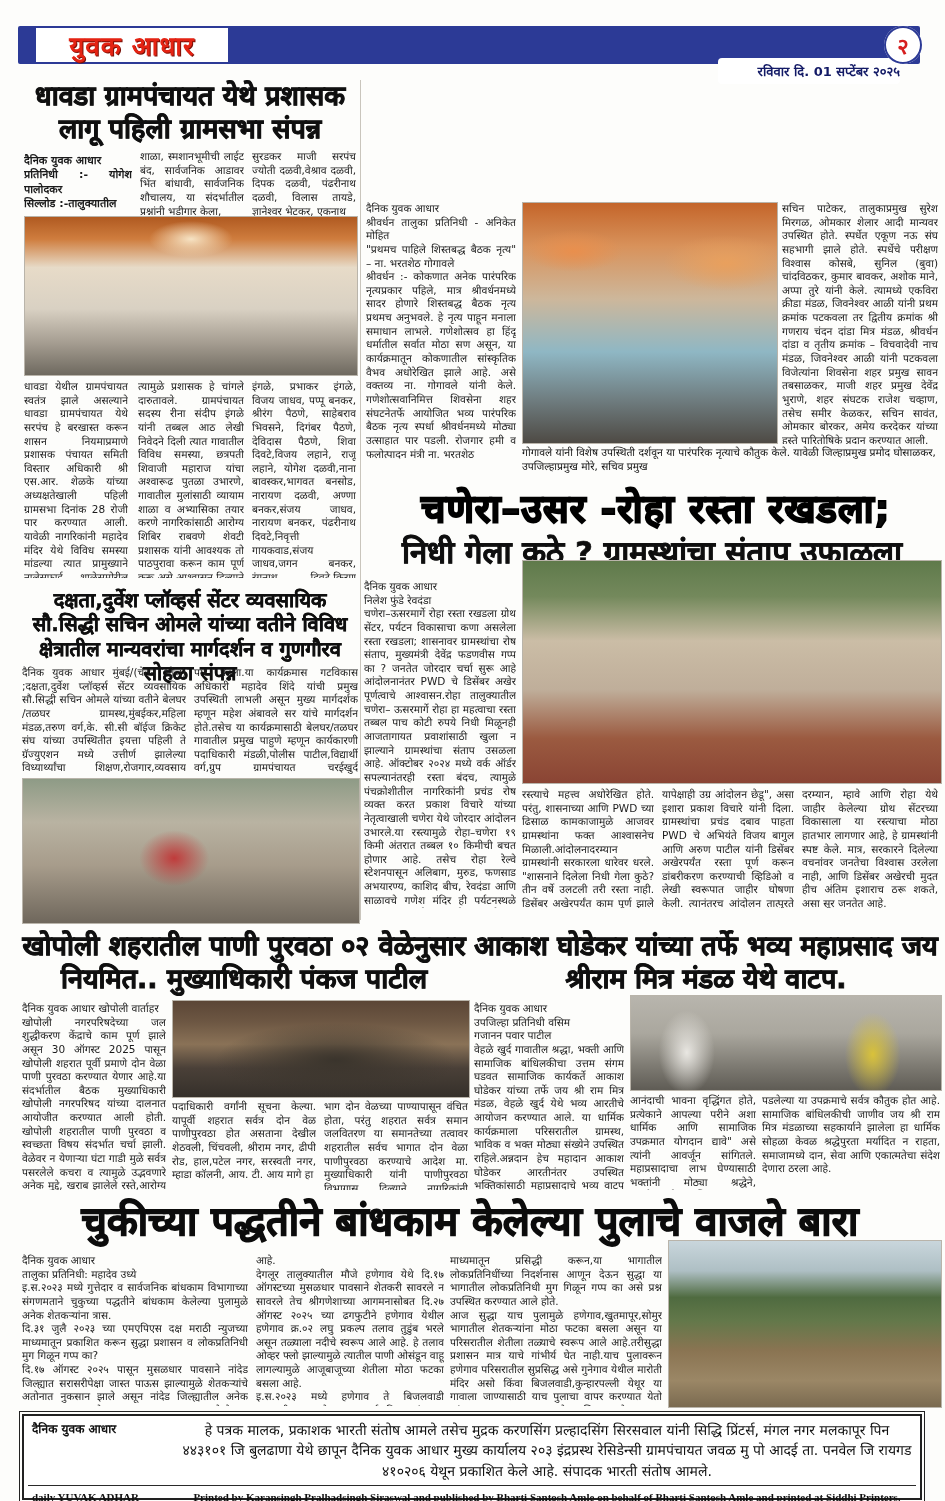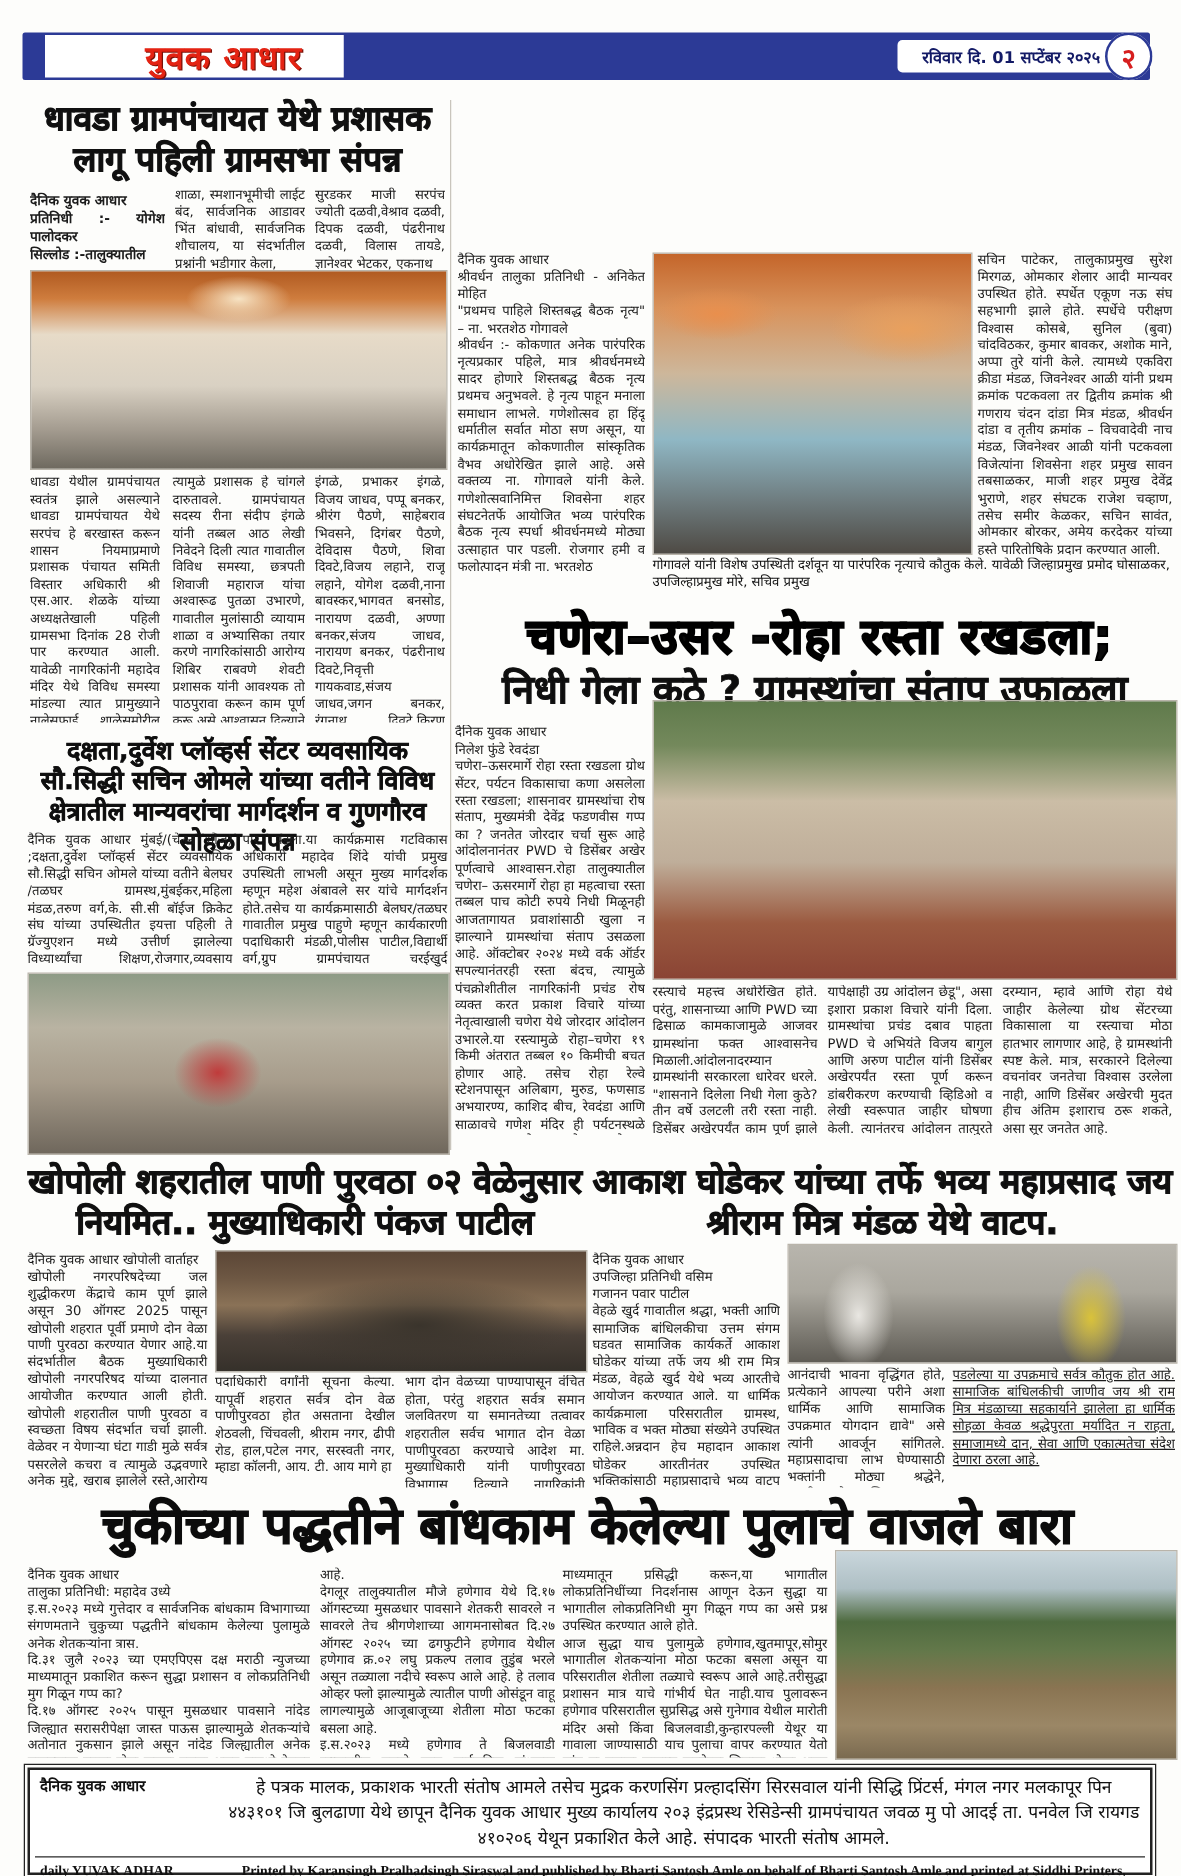--- a/index.html
+++ b/index.html
@@ -4,22 +4,22 @@
 <style>
   html,body{margin:0;padding:0;background:#e8e8e6;}
   #page{position:relative;width:945px;height:1501px;background:#fdfdfb;margin:0 auto;
         font-family:"DejaVu Sans",sans-serif;color:#141414;overflow:hidden;}
   .abs{position:absolute;}
   
   .topbar{background:#2c3a96;border-radius:2px;}
   .logo-box{background:#fff;display:flex;align-items:center;justify-content:center;}
   .logo-text{color:#e42313;font-weight:bold;font-size:26px;letter-spacing:1px;
              text-shadow:1px 1px 0 #7a1007;}
-  .date-pill{background:#fff;border-radius:4px;display:flex;align-items:center;justify-content:center;
-             font-size:13px;font-weight:bold;color:#131a66;}
+  .date-pill{background:#fff;border-radius:4px;display:flex;align-items:center;justify-content:flex-end;
+             font-size:13px;font-weight:bold;color:#131a66;margin-top:26px;}
   .page-badge{background:#fff;border-radius:50%;display:flex;align-items:center;justify-content:center;
              color:#d61f1f;font-size:22px;font-weight:bold;box-shadow:0 0 0 2px #2c3a96 inset;}
   
   .hl{font-weight:bold;color:#0c0c0c;text-align:center;line-height:1.22;}
   .hl-xl{font-size:40px;-webkit-text-stroke:1.2px #0c0c0c;line-height:1.25;}
   .hl-heavy{font-size:38px;-webkit-text-stroke:1.8px #000;letter-spacing:1px;}
   .hl-sub{font-size:31px;-webkit-text-stroke:0.6px #111;}
   .hl-md{font-size:27px;-webkit-text-stroke:0.8px #111;}
   .hl-sm{font-size:20px;-webkit-text-stroke:0.4px #111;}
   
@@ -58,21 +58,21 @@
   .f-brand{font-weight:bold;font-size:12px;color:#111;text-align:left;}
   .vrule{background:#c9c5bc;width:1px;}
   .hrule{background:#2a2a2a;height:1px;}
 </style>
 </head>
 <body>
 
 <div id="page">
 
   <div class="abs topbar" style="left:18px;top:26px;width:902px;height:38px;">
-    <div class="abs logo-box" style="left:18px;top:2px;width:192px;height:34px;padding-left:47px;">
+    <div class="abs logo-box" style="left:18px;top:2px;width:192px;height:34px;">
       <span class="logo-text">युवक आधार</span>
     </div>
     <div class="abs date-pill" style="left:700px;top:6px;width:182px;height:26px;">
       <span>रविवार दि. 01 सप्टेंबर २०२५</span>
     </div>
   </div>
   <div class="abs page-badge" style="left:884px;top:26px;width:38px;height:38px;">
     <span>२</span>
   </div>
 
@@ -119,21 +119,21 @@
   <div class="abs bt" style="left:172px;top:1100px;width:144px;height:90px;">पदाधिकारी वर्गांनी सूचना केल्या. यापूर्वी शहरात सर्वत्र दोन वेळ पाणीपुरवठा होत असताना देखील शेठवली, चिंचवली, श्रीराम नगर, ढीपी रोड, हाल,पटेल नगर, सरस्वती नगर, म्हाडा कॉलनी, आय. टी. आय मागे हा</div>
   <div class="abs bt" style="left:324px;top:1100px;width:144px;height:90px;">भाग दोन वेळच्या पाण्यापासून वंचित होता, परंतु शहरात सर्वत्र समान जलवितरण या समानतेच्या तत्वावर शहरातील सर्वच भागात दोन वेळा पाणीपुरवठा करण्याचे आदेश मा. मुख्याधिकारी यांनी पाणीपुरवठा विभागास दिल्याने नागरिकांनी समाधान व्यक्त केले.</div>
 
   <div class="abs hl hl-md" style="left:472px;top:930px;width:468px;">आकाश घोडेकर यांच्या तर्फे भव्य महाप्रसाद जय श्रीराम मित्र मंडळ येथे वाटप.</div>
   <div class="abs bt pre" style="left:474px;top:1002px;width:150px;height:188px;">दैनिक युवक आधार
 उपजिल्हा प्रतिनिधी वसिम
 गजानन पवार पाटील
 वेहळे खुर्द गावातील श्रद्धा, भक्ती आणि सामाजिक बांधिलकीचा उत्तम संगम घडवत सामाजिक कार्यकर्ते आकाश घोडेकर यांच्या तर्फे जय श्री राम मित्र मंडळ, वेहळे खुर्द येथे भव्य आरतीचे आयोजन करण्यात आले. या धार्मिक कार्यक्रमाला परिसरातील ग्रामस्थ, भाविक व भक्त मोठ्या संख्येने उपस्थित राहिले.अन्नदान हेच महादान आकाश घोडेकर आरतीनंतर उपस्थित भक्तिकांसाठी महाप्रसादाचे भव्य वाटप करण्यात आले. या प्रसंगी बोलताना आकाश घोडेकर म्हणाले, "अन्नदान हेच महादान आहे. अन्नदानामुळे समाजात एकोपा, समाधान आणि</div>
   <div class="abs photo ph-a6" style="left:630px;top:995px;width:310px;height:94px;"></div>
   <div class="abs bt" style="left:630px;top:1094px;width:126px;height:96px;">आनंदाची भावना वृद्धिंगत होते, प्रत्येकाने आपल्या परीने अशा धार्मिक आणि सामाजिक उपक्रमात योगदान द्यावे" असे त्यांनी आवर्जून सांगितले. महाप्रसादाचा लाभ घेण्यासाठी भक्तांनी मोठ्या श्रद्धेने, भक्तीभावाने आणि उत्साहाच्या वातावरणात सहभाग घेतला.</div>
-  <div class="abs bt" style="left:762px;top:1094px;width:178px;height:96px;text-decoration:underline;">पडलेल्या या उपक्रमाचे सर्वत्र कौतुक होत आहे. सामाजिक बांधिलकीची जाणीव जय श्री राम मित्र मंडळाच्या सहकार्याने झालेला हा धार्मिक सोहळा केवळ श्रद्धेपुरता मर्यादित न राहता, समाजामध्ये दान, सेवा आणि एकात्मतेचा संदेश देणारा ठरला आहे.</div>
+  <div class="abs bt" style="left:762px;top:1094px;width:178px;height:96px;">पडलेल्या या उपक्रमाचे सर्वत्र कौतुक होत आहे. सामाजिक बांधिलकीची जाणीव जय श्री राम मित्र मंडळाच्या सहकार्याने झालेला हा धार्मिक सोहळा केवळ श्रद्धेपुरता मर्यादित न राहता, समाजामध्ये दान, सेवा आणि एकात्मतेचा संदेश देणारा ठरला आहे.</div>
 
   <div class="abs hl hl-xl" style="left:20px;top:1196px;width:900px;">चुकीच्या पद्धतीने बांधकाम केलेल्या पुलाचे वाजले बारा</div>
   <div class="abs bt pre" style="left:22px;top:1254px;width:226px;height:152px;">दैनिक युवक आधार
 तालुका प्रतिनिधी: महादेव उध्ये
 इ.स.२०२३ मध्ये गुत्तेदार व सार्वजनिक बांधकाम विभागाच्या संगणमताने चुकुच्या पद्धतीने बांधकाम केलेल्या पुलामुळे अनेक शेतकऱ्यांना त्रास.
 दि.३१ जुलै २०२३ च्या एमएपिएस दक्ष मराठी न्युजच्या माध्यमातून प्रकाशित करून सुद्धा प्रशासन व लोकप्रतिनिधी मुग गिळून गप्प का?
 दि.१७ ऑगस्ट २०२५ पासून मुसळधार पावसाने नांदेड जिल्ह्यात सरासरीपेक्षा जास्त पाऊस झाल्यामुळे शेतकऱ्यांचे अतोनात नुकसान झाले असून नांदेड जिल्ह्यातील अनेक तालुक्याला पुराचा मोठा फटका बसला असून यामध्ये देगलूर मुखेड तालुक्यात सगळ्यात जास्त नुकसान झाले</div>
   <div class="abs bt pre" style="left:256px;top:1254px;width:188px;height:152px;">आहे.
 देगलूर तालुक्यातील मौजे हणेगाव येथे दि.१७ ऑगस्टच्या मुसळधार पावसाने शेतकरी सावरले न सावरले तेच श्रीगणेशाच्या आगमनासोबत दि.२७ ऑगस्ट २०२५ च्या ढगफुटीने हणेगाव येथील हणेगाव क्र.०२ लघु प्रकल्प तलाव तुडुंब भरले असून तळ्याला नदीचे स्वरूप आले आहे. हे तलाव ओव्हर फ्लो झाल्यामुळे त्यातील पाणी ओसंडून वाहू लागल्यामुळे आजूबाजूच्या शेतीला मोठा फटका बसला आहे.
 इ.स.२०२३ मध्ये हणेगाव ते बिजलवाडी रस्त्यावरील पुलाचे काम सार्वजनिक बांधकाम विभागाचे सहाय्यक अभियंता गिरी व गुत्तेदाराच्या संगणमताने झालेले असून त्या पुलाचे सहा महिन्यानंतर मोठे नुकसान झाल्याचे पितळ उघडे करून दि.३१ जुलै २०२३ च्या एमएपीएस दक्ष मराठी न्युजच्या</div>

